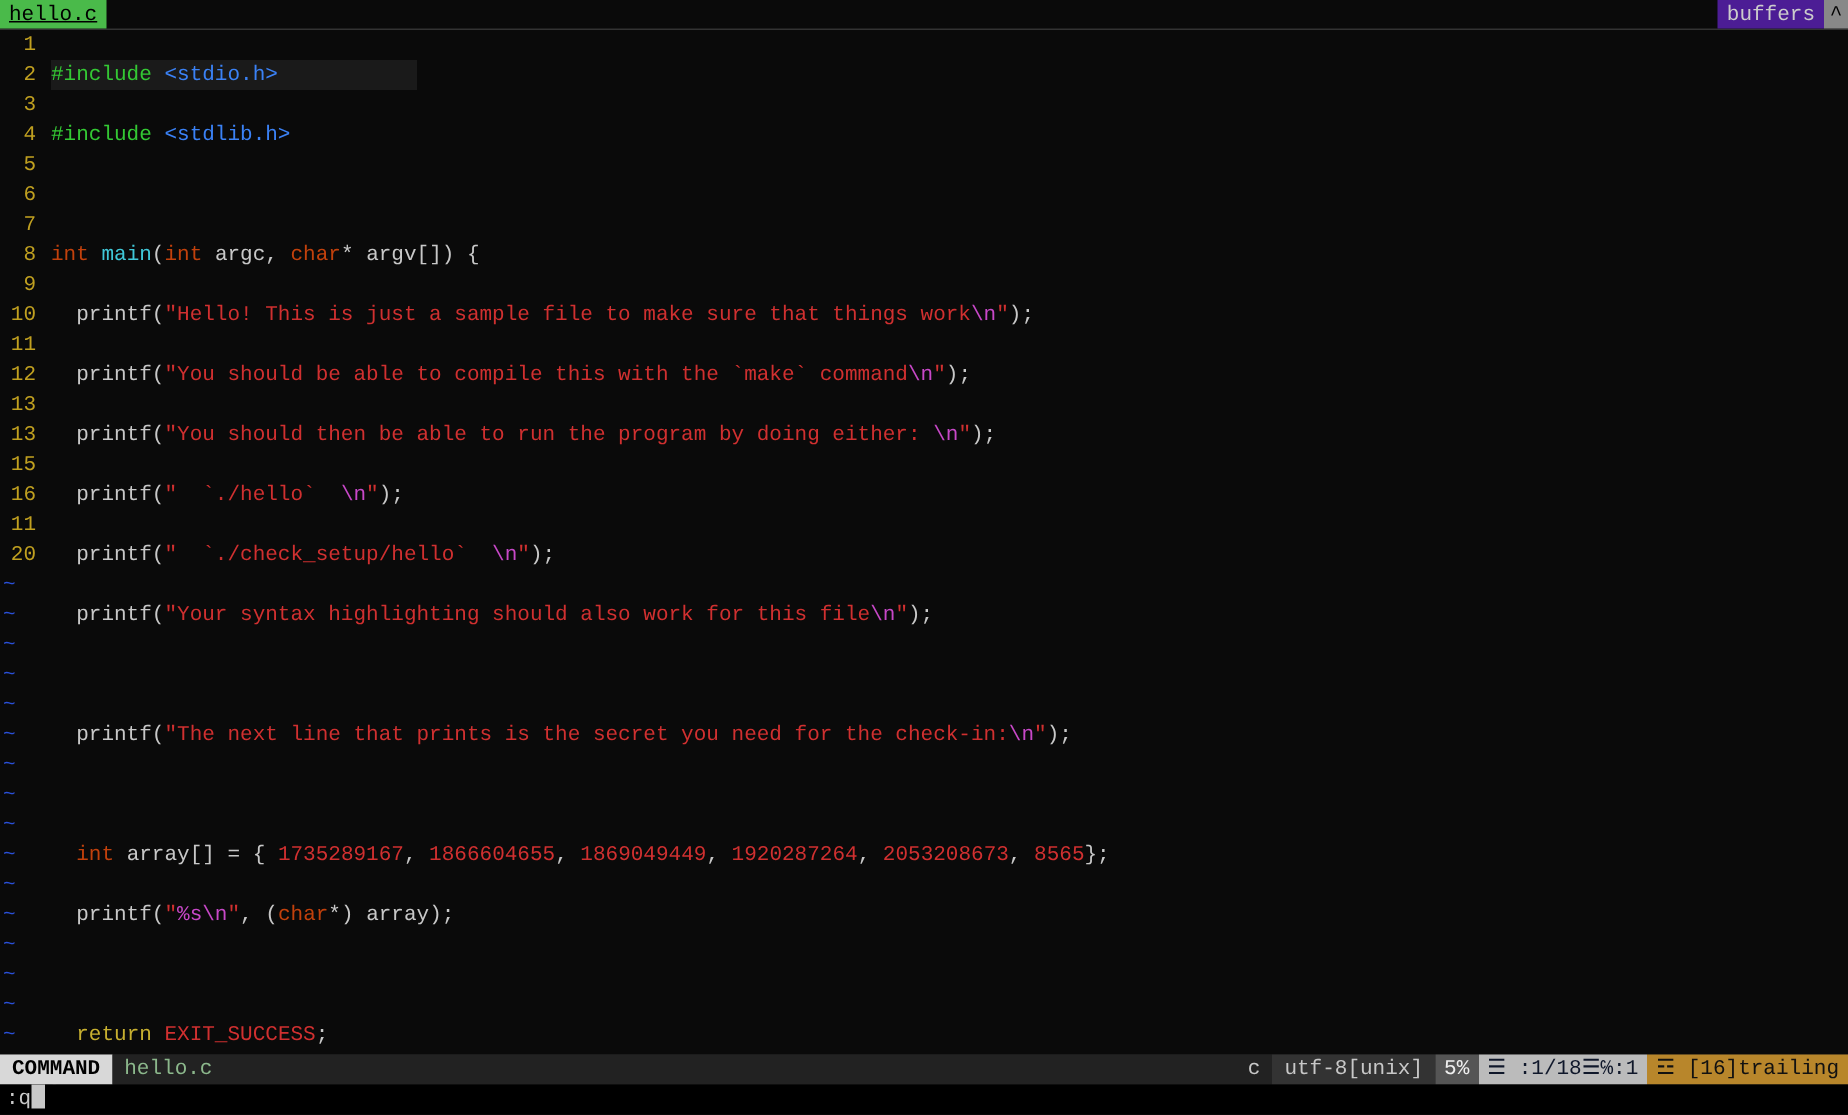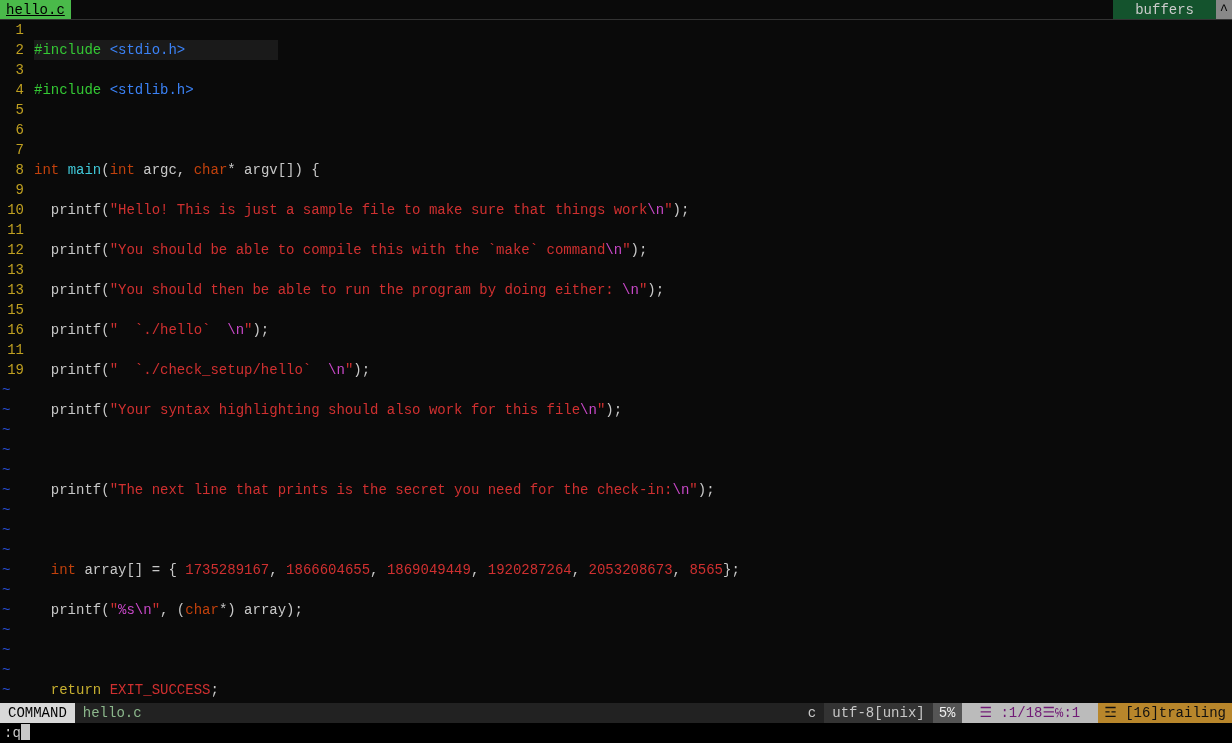--- a/index.html
+++ b/index.html
@@ -24,23 +24,23 @@
     color: #000;
     padding: 0 6px;
     line-height: 20px;
     font-weight: normal;
   }
   .tab-underline {
     text-decoration: underline;
   }
   .tabline-spacer { flex: 1; }
   .buffers-btn {
-    background: #14532d;
+    background: #4c1d95;
     color: #ccc;
-    padding: 0 22px;
+    padding: 0 6px;
     line-height: 20px;
   }
   .scroll-indicator {
     background: #888;
     color: #000;
     width: 16px;
     text-align: center;
     line-height: 20px;
   }
   .editor {
@@ -89,28 +89,28 @@
     height: 20px;
     display: flex;
     background: #222;
     color: #c8c8c8;
     line-height: 20px;
   }
   .sl-mode {
     background: #d8d8d8;
     color: #000;
     padding: 0 8px;
-    font-weight: normal;
+    font-weight: bold;
   }
   .sl-file { padding: 0 8px; color: #8cb88c; background: #222;}
   .sl-spacer { flex: 1; background: #222;}
   .sl-ft { padding: 0 8px; background: #222;}
   .sl-enc { padding: 0 8px; background: #333;}
   .sl-pct { padding: 0 6px; background: #555; color:#eee;}
-  .sl-pos { padding: 0 18px; background: #bbb; color:#701a75;}
+  .sl-pos { padding: 0 6px; background: #bbb; color:#0f172a;}
   .sl-trail { padding: 0 6px; background: #b8862b; color:#111;}
   .cmdline {
     position: absolute;
     bottom: 0;
     left: 0; right: 0;
     height: 20px;
     background: #000;
     color: #c8c8c8;
     line-height: 20px;
     padding-left: 4px;
@@ -146,21 +146,21 @@
     <div>8</div>
     <div>9</div>
     <div>10</div>
     <div>11</div>
     <div>12</div>
     <div>13</div>
     <div>13</div>
     <div>15</div>
     <div>16</div>
     <div>11</div>
-    <div>19</div>
+    <div>20</div>
   </div>
 
   <div class="code">
 <div><span class="cursor-line"><span class="tok-prep">#include </span><span class="tok-inc">&lt;stdio.h&gt;</span>           </span></div>
 <div><span class="tok-prep">#include </span><span class="tok-inc">&lt;stdlib.h&gt;</span></div>
 <div>&nbsp;</div>
 <div><span class="tok-type">int</span><span> </span><span class="tok-func">main</span><span>(</span><span class="tok-type">int</span><span> argc, </span><span class="tok-type">char</span><span>* argv[]) {</span></div>
 <div><span>  printf(</span><span class="tok-str">"Hello! This is just a sample file to make sure that things work</span><span class="tok-esc">\n</span><span class="tok-str">"</span><span>);</span></div>
 <div><span>  printf(</span><span class="tok-str">"You should be able to compile this with the `make` command</span><span class="tok-esc">\n</span><span class="tok-str">"</span><span>);</span></div>
 <div><span>  printf(</span><span class="tok-str">"You should then be able to run the program by doing either: </span><span class="tok-esc">\n</span><span class="tok-str">"</span><span>);</span></div>

